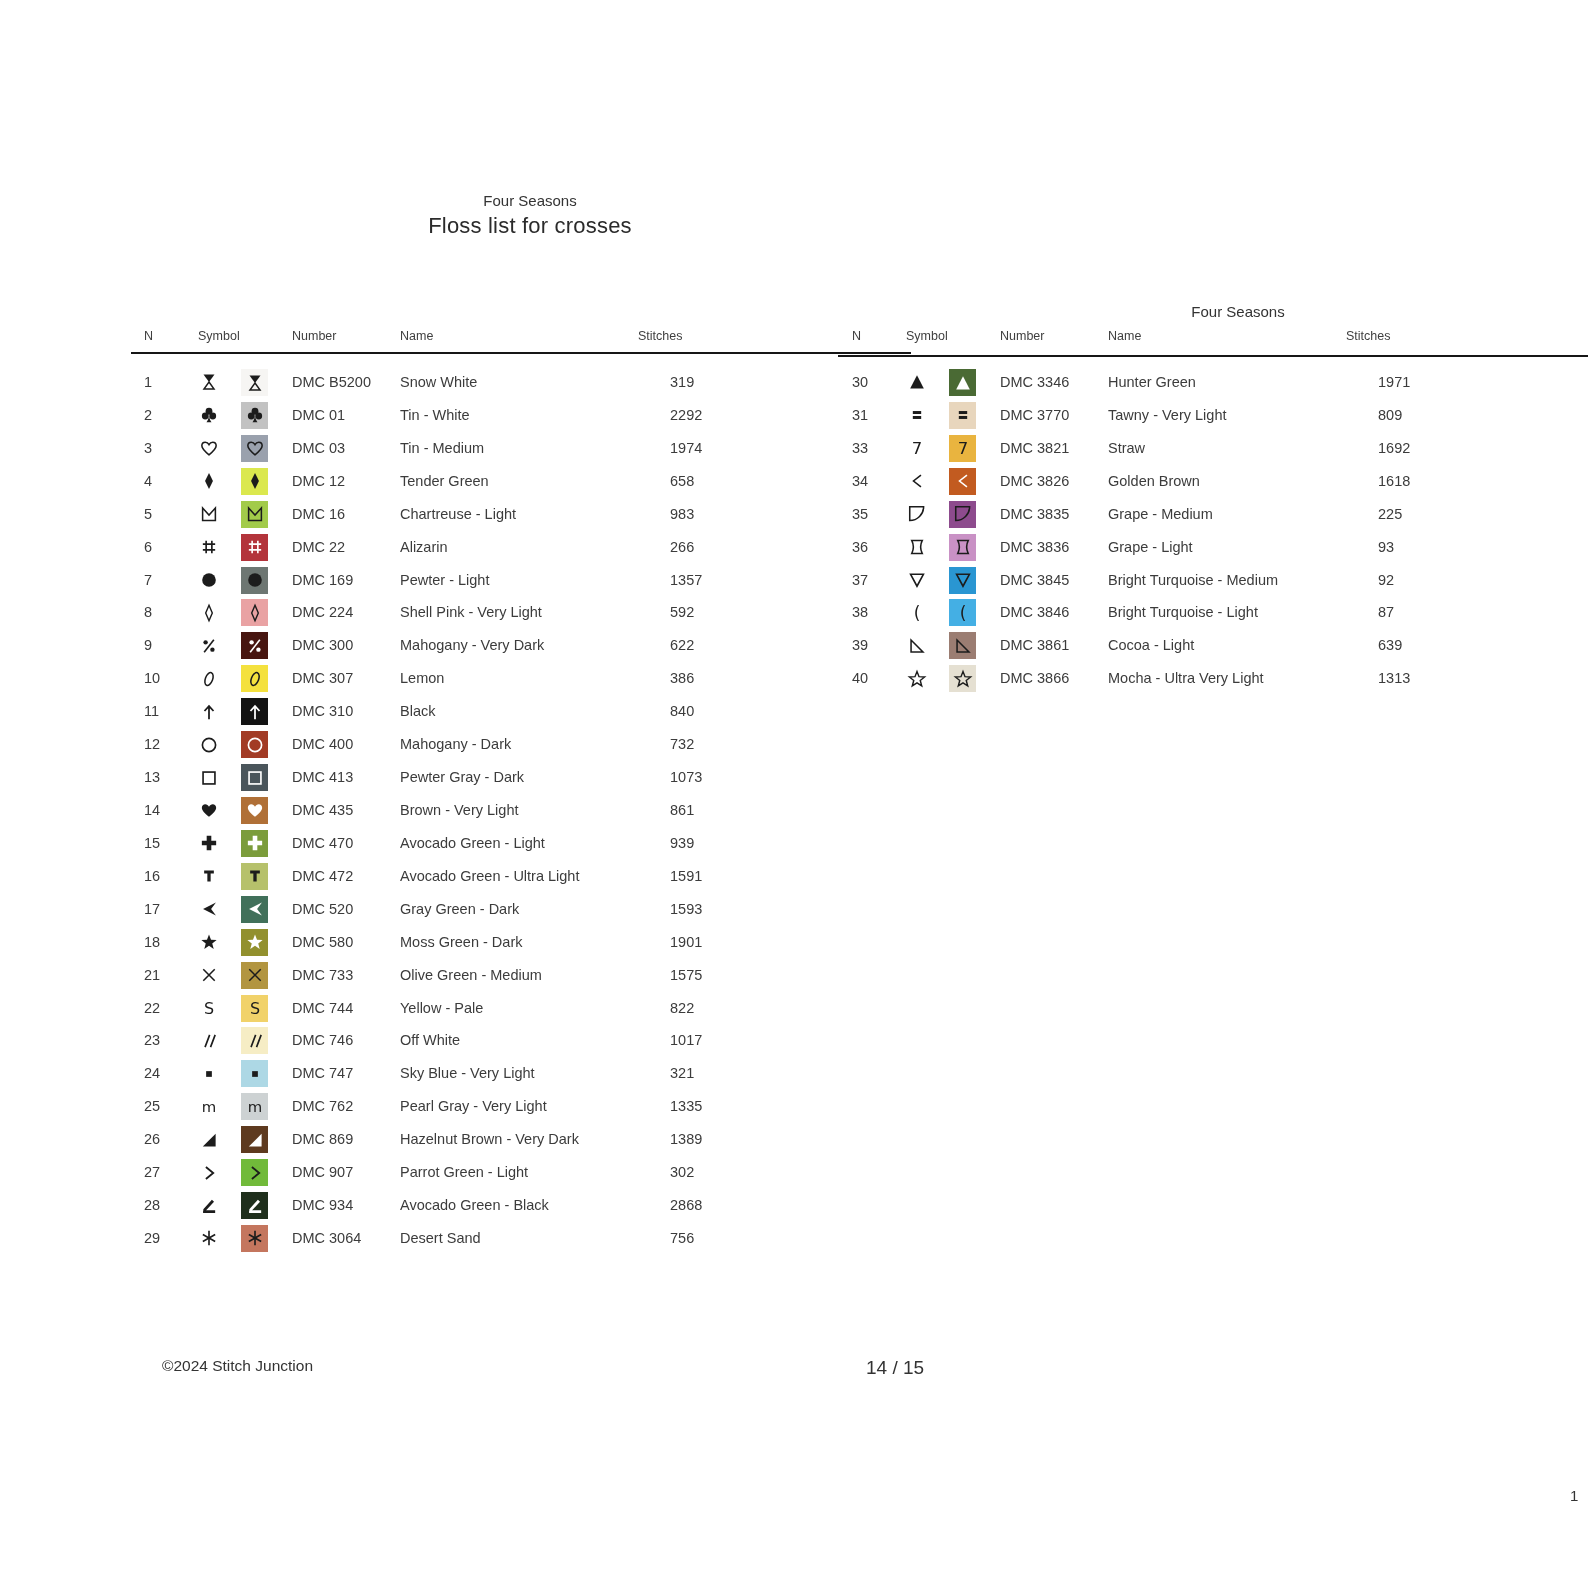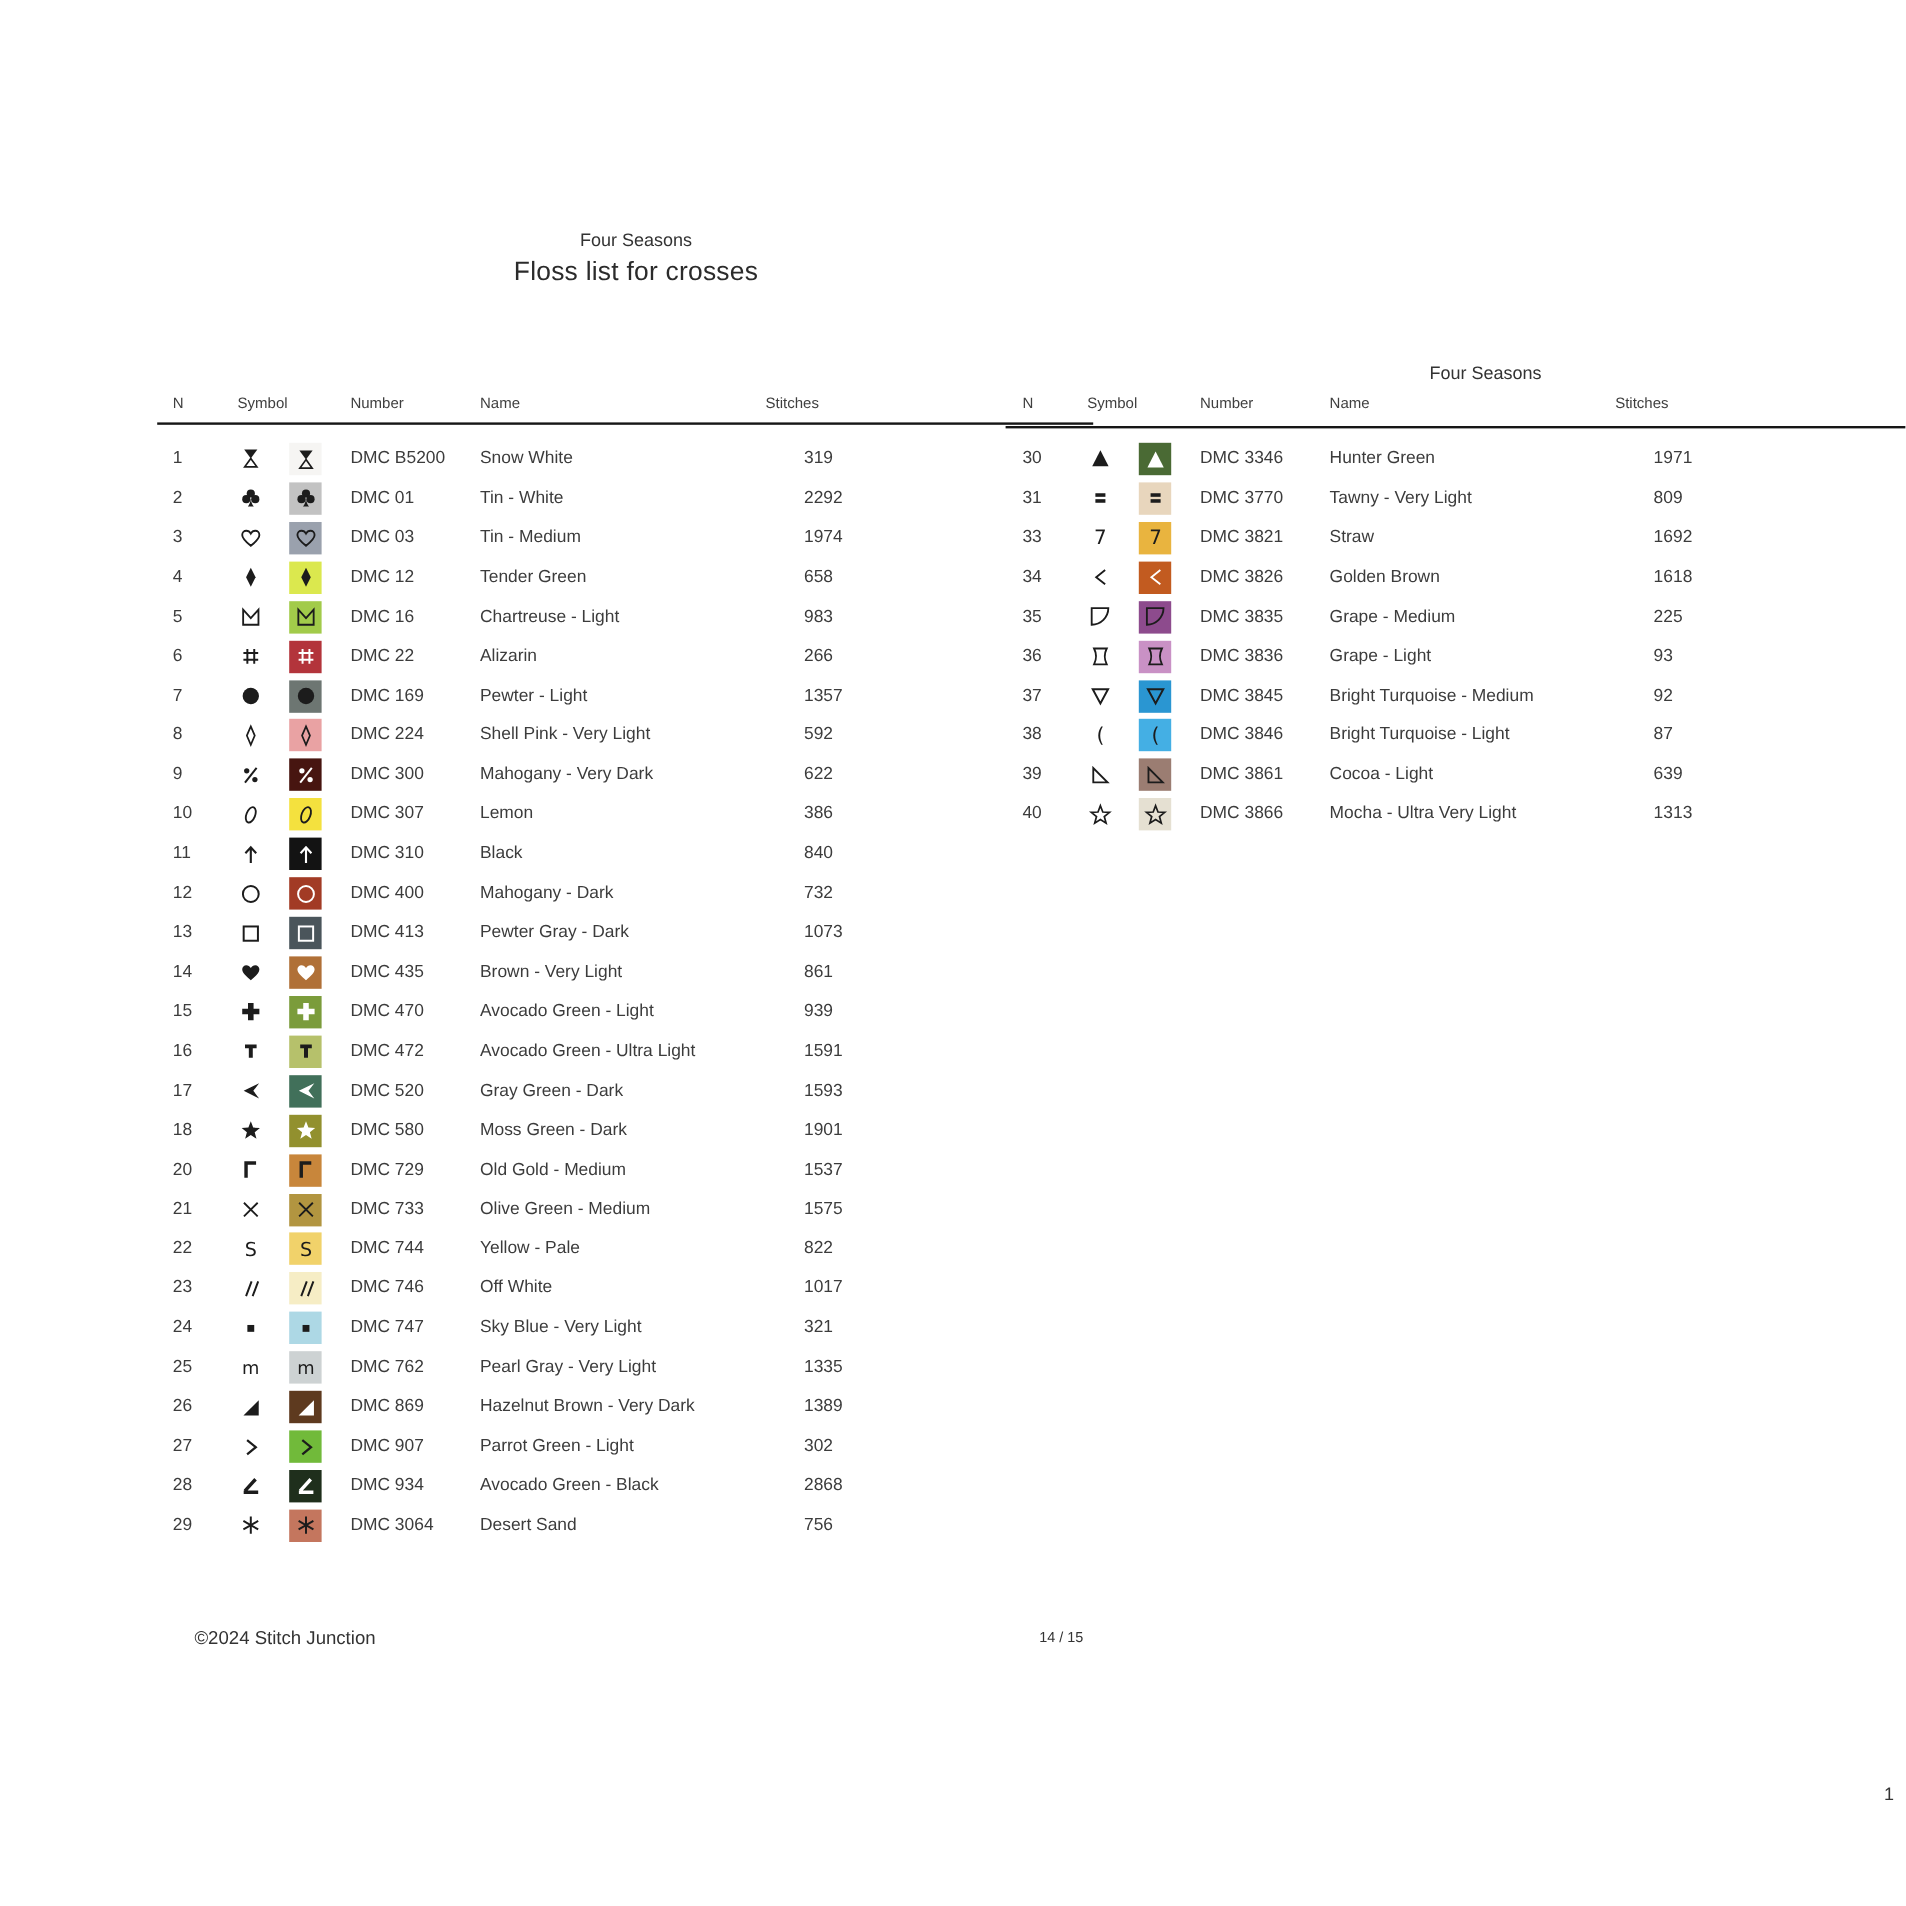--- a/index.html
+++ b/index.html
@@ -30,21 +30,21 @@
   .cell{position:absolute;top:0;height:32.93px;line-height:32.93px;
         font-size:14.5px;color:#3c3c3c;white-space:nowrap;}
   .cell-n{left:13px;}
   .cell-number{left:161px;}
   .cell-name{left:269px;}
   .cell-stitches{left:507px;margin-left:32px;}
   .sym-plain{left:61px;width:34px;display:flex;align-items:center;justify-content:center;}
   .swatch{position:absolute;left:110px;top:3px;width:27px;height:27px;
           display:flex;align-items:center;justify-content:center;}
   .footer-left{left:162px;top:1357px;font-size:15.5px;color:#333;}
-  .footer-page{left:866px;top:1357px;font-size:12px;color:#333;}
+  .footer-page{left:866px;top:1357px;font-size:19px;color:#333;}
   .corner-num{left:1570px;top:1487px;font-size:15px;color:#333;}
   svg{display:block;}
 </style>
 </head>
 <body>
 
 <div class="abs page-subtitle">Four Seasons</div>
 <div class="abs page-title">Floss list for crosses</div>
 <div class="abs right-table-label">Four Seasons</div>
 
@@ -361,36 +361,20 @@
       <span class="swatch" style="background:#92902e">
         <svg width="22" height="22" viewBox="0 0 20 20">
           <path d="M10 3.1 L11.82 7.89 L16.94 8.14 L12.95 11.36 L14.29 16.31 L10 13.5 L5.71 16.31 L7.05 11.36 L3.06 8.14 L8.18 7.89 Z" fill="#ffffff"></path>
         </svg>
       </span>
       <span class="cell cell-number">DMC 580</span>
       <span class="cell cell-name">Moss Green - Dark</span>
       <span class="cell cell-stitches">1901</span>
     </div>
     <div class="floss-row">
-      <span class="cell cell-n">20</span>
-      <span class="cell sym-plain">
-        <svg width="22" height="22" viewBox="0 0 20 20">
-          <path d="M6.4 15.8 V4.7 H14" fill="none" stroke="#1c1c1c" stroke-width="2.6"></path>
-        </svg>
-      </span>
-      <span class="swatch" style="background:#c8863b">
-        <svg width="22" height="22" viewBox="0 0 20 20">
-          <path d="M6.4 15.8 V4.7 H14" fill="none" stroke="#1c1c1c" stroke-width="2.6"></path>
-        </svg>
-      </span>
-      <span class="cell cell-number">DMC 729</span>
-      <span class="cell cell-name">Old Gold - Medium</span>
-      <span class="cell cell-stitches">1537</span>
-    </div>
-    <div class="floss-row">
       <span class="cell cell-n">21</span>
       <span class="cell sym-plain">
         <svg width="22" height="22" viewBox="0 0 20 20">
           <path d="M4.8 4.8 L15.2 15.2 M15.2 4.8 L4.8 15.2" stroke="#1c1c1c" stroke-width="1.4"></path>
         </svg>
       </span>
       <span class="swatch" style="background:#b29540">
         <svg width="22" height="22" viewBox="0 0 20 20">
           <path d="M4.8 4.8 L15.2 15.2 M15.2 4.8 L4.8 15.2" stroke="#1c1c1c" stroke-width="1.4"></path>
         </svg>

